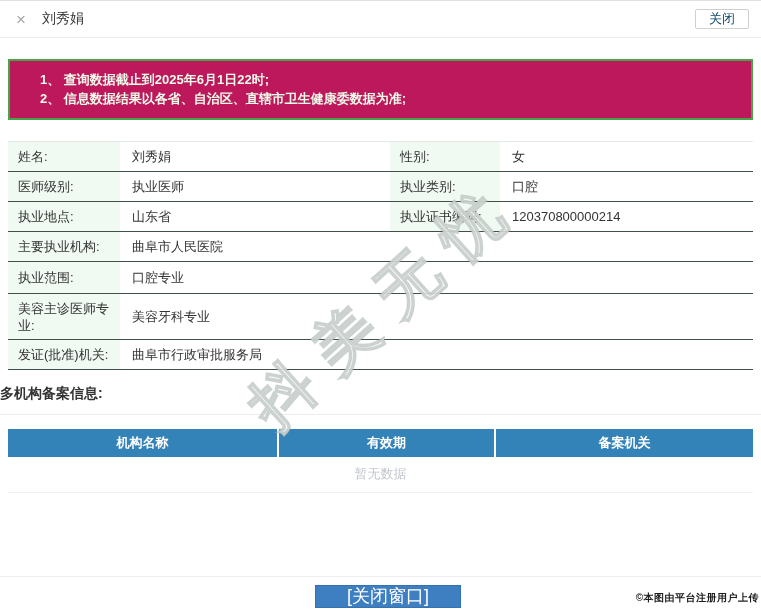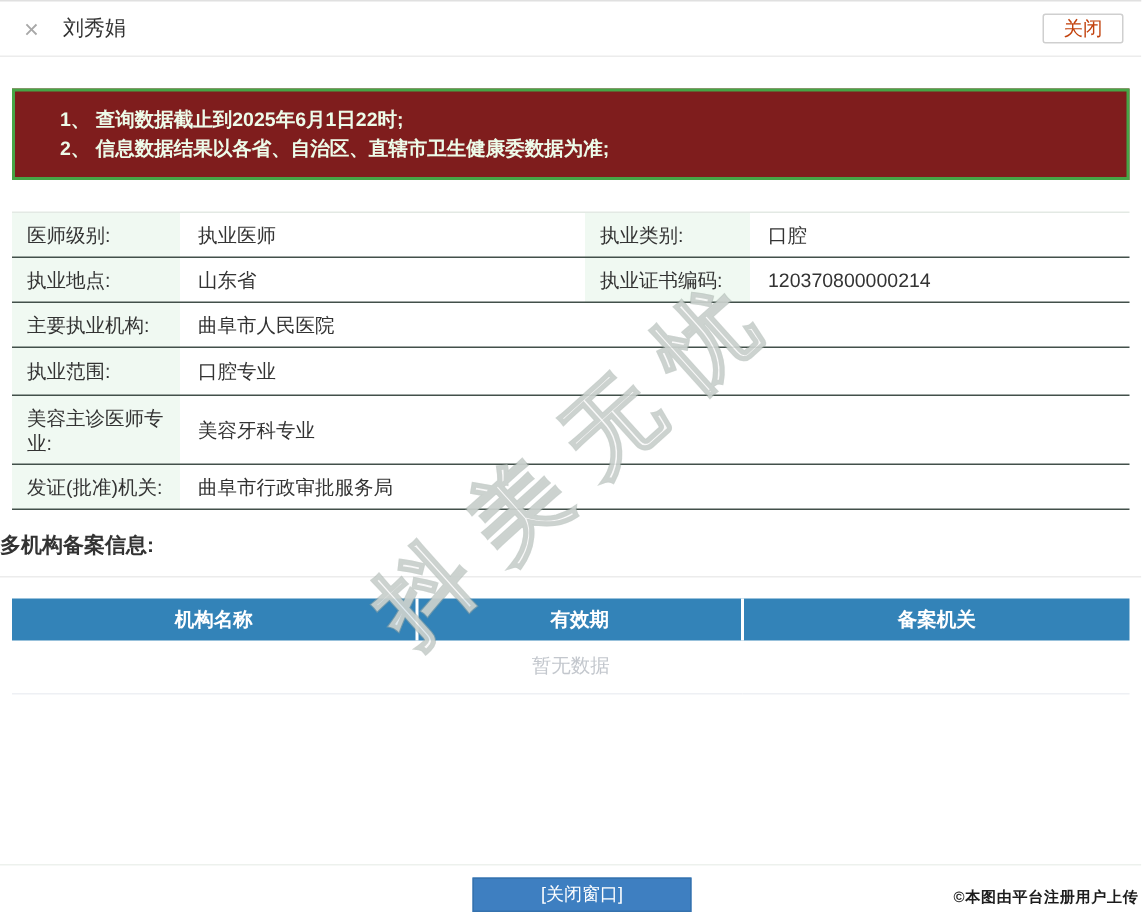--- a/index.html
+++ b/index.html
@@ -9,26 +9,26 @@
     background:#fff; overflow:hidden;
     font-family:"Liberation Sans","DejaVu Sans",sans-serif;
     color:#333; border-top:1px solid #e0e0e0;
   }
   
   .titlebar { height:37px; display:flex; align-items:center; padding:0 12px; border-bottom:1px solid #ececec; }
   .x-icon { color:#a8a8a8; font-size:17px; line-height:1; margin:0 16px 0 4px; cursor:pointer; }
   .title { font-size:14px; color:#333; }
   .close-btn {
     margin-left:auto; background:#fff; border:1px solid #cfcfcf; border-radius:2px;
-    font-size:13px; color:#c2410c; padding:0 13px; cursor:pointer;
+    font-size:13px; color:#0c4a6e; padding:0 13px; cursor:pointer;
     font-family:inherit;
   }
   
   .notice {
-    margin:21px 8px 0; background:#7f1d1d; border:2px solid #46a546;
+    margin:21px 8px 0; background:#be185d; border:2px solid #46a546;
     color:#edfbe9; font-size:13px; line-height:19px; font-weight:bold;
     padding:9px 10px 10px 30px;
   }
   .notice div { margin:0; }
   
   .info-table {
     width:745px; margin:21px 8px 0; border-collapse:collapse; table-layout:fixed;
     border-top:1px solid #e3e9e4; font-size:13px;
   }
   .info-table td { border-bottom:1px solid #42504a; padding:0 6px 0 10px; vertical-align:middle; line-height:17px; }
@@ -45,21 +45,21 @@
     padding:5px 8px; height:24px; border-right:2px solid #fff;
   }
   .filing-table th:last-child { border-right:none; }
   .filing-table td.empty {
     text-align:center; color:#c3c7cd; padding:8px 0 9px; border-bottom:1px solid #eef0f4;
   }
   
   .footer-line { position:absolute; left:0; top:575px; width:761px; height:1px; background:#edf1ed; }
   .close-window-btn {
     position:absolute; left:315px; top:584px; width:146px; height:23px;
-    background:#3e7fc1; border:1px solid #3572ae; color:#fff; font-size:12px;
+    background:#3e7fc1; border:1px solid #3572ae; color:#fff; font-size:18px;
     text-align:center; line-height:21px; cursor:pointer; font-family:inherit;
   }
   .copyright {
     position:absolute; right:2px; top:590px; font-size:10px; font-weight:bold; color:#1c1c1c;
     text-shadow:-1px -1px 0 #fff, 1px -1px 0 #fff, -1px 1px 0 #fff, 1px 1px 0 #fff, 0 1px 0 #fff, 0 -1px 0 #fff;
     letter-spacing:0.5px;
   }
   
   .watermark {
     position:absolute; left:385px; top:303px; z-index:6;
@@ -88,20 +88,26 @@
   </div>
 
   <table class="info-table">
     <colgroup>
         <col style="width:112px">
         <col style="width:270px">
         <col style="width:110px">
         <col style="width:253px">
       </colgroup>
     <tbody>
+        <tr>
+      <td class="lab">姓名:</td>
+      <td class="val">刘秀娟</td>
+      <td class="lab">性别:</td>
+      <td class="val">女</td>
+    </tr>
     <tr>
       <td class="lab">医师级别:</td>
       <td class="val">执业医师</td>
       <td class="lab">执业类别:</td>
       <td class="val">口腔</td>
     </tr>
     <tr>
       <td class="lab">执业地点:</td>
       <td class="val">山东省</td>
       <td class="lab">执业证书编码:</td>

